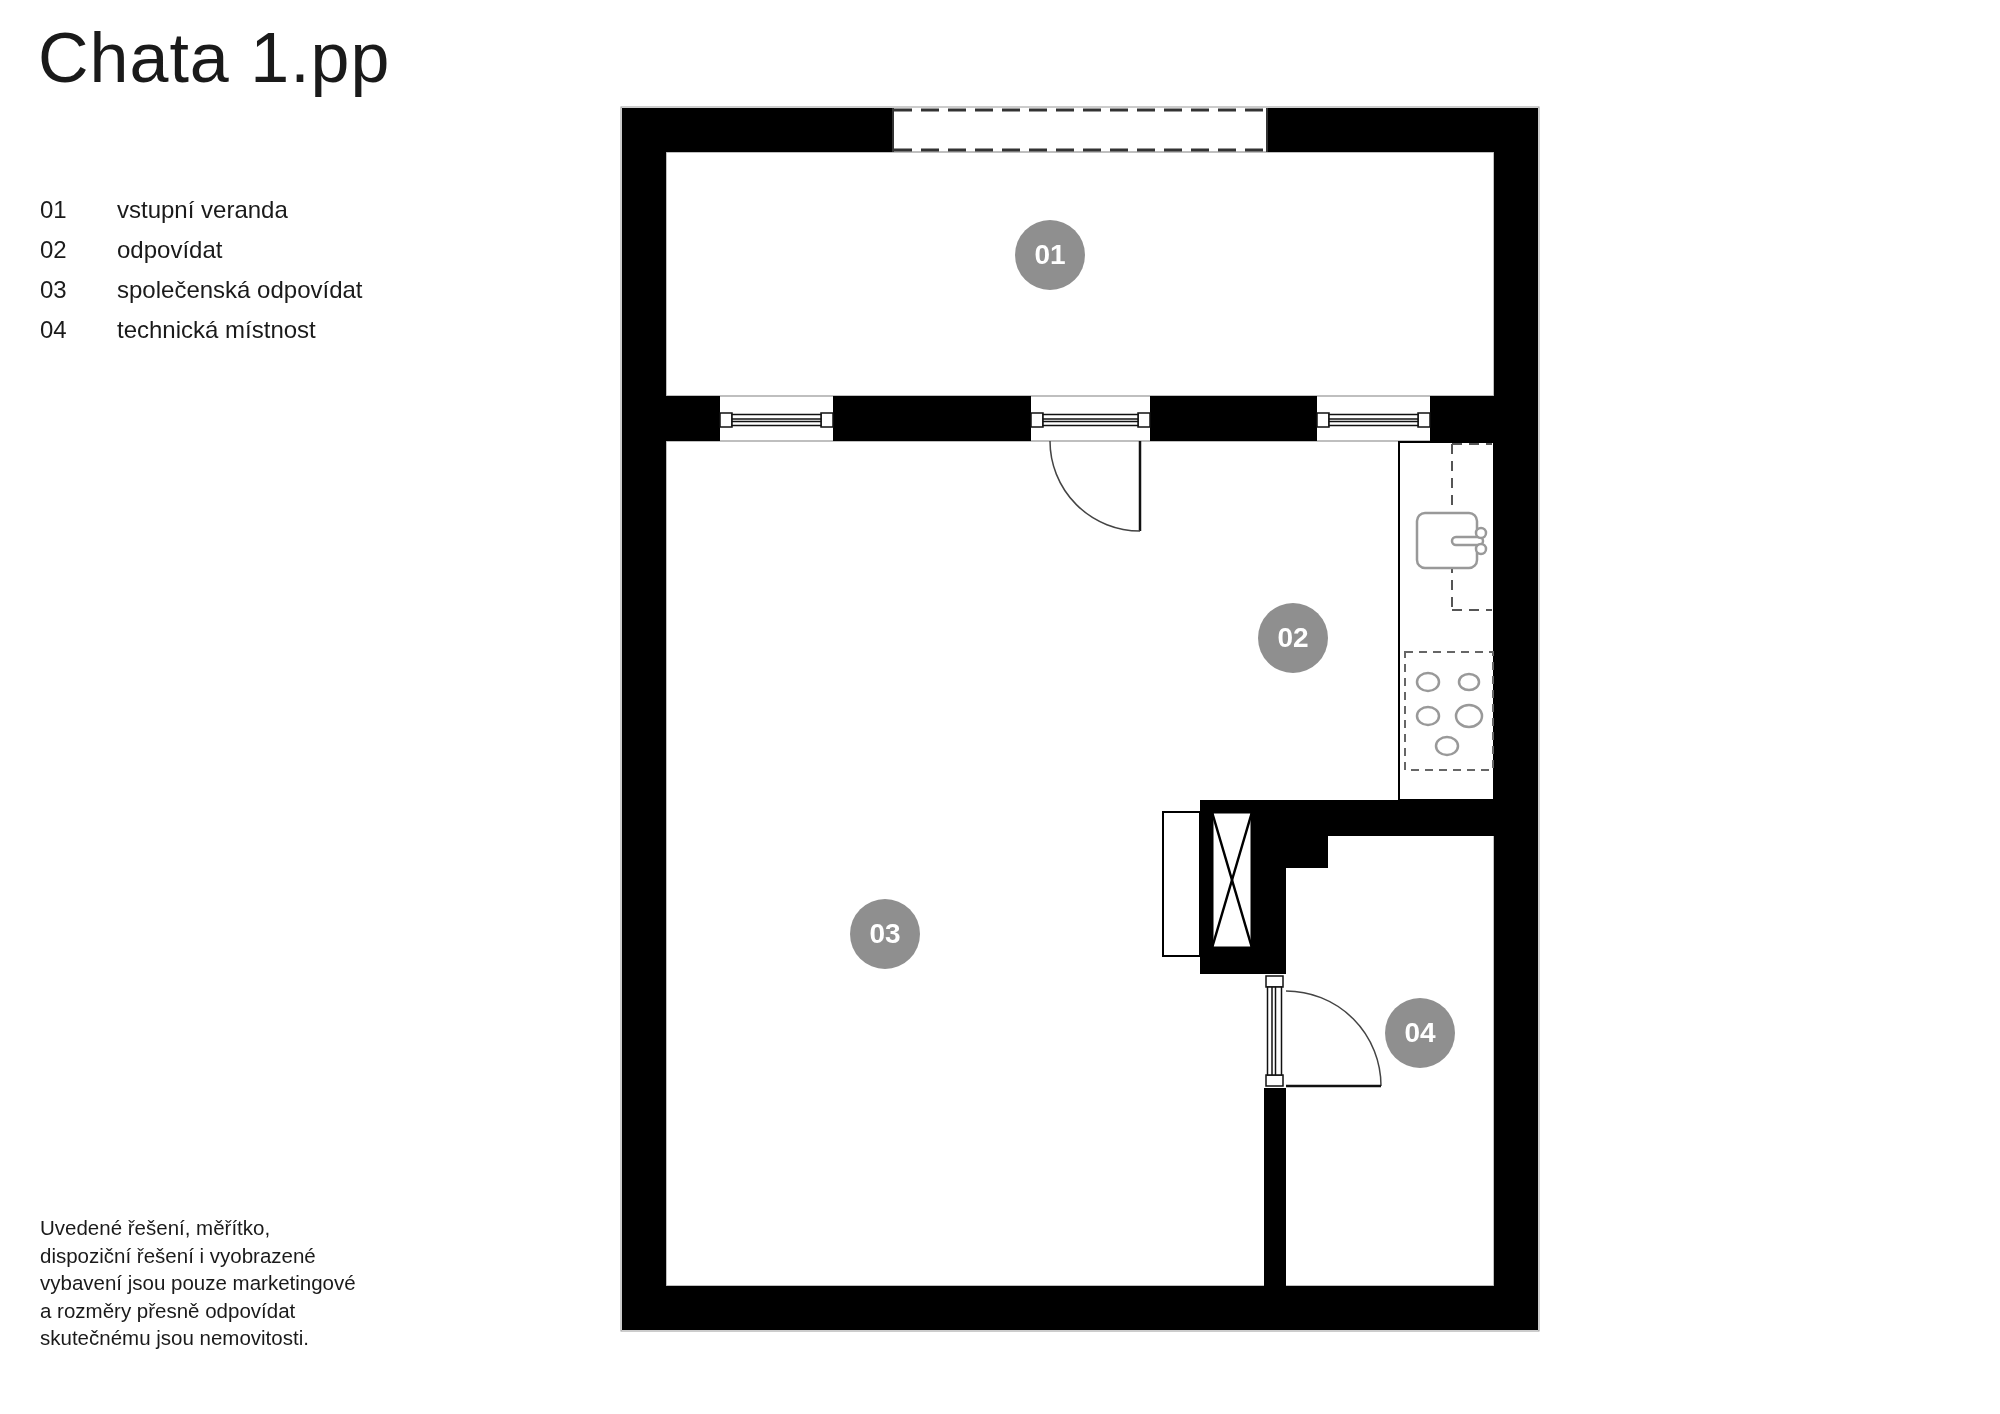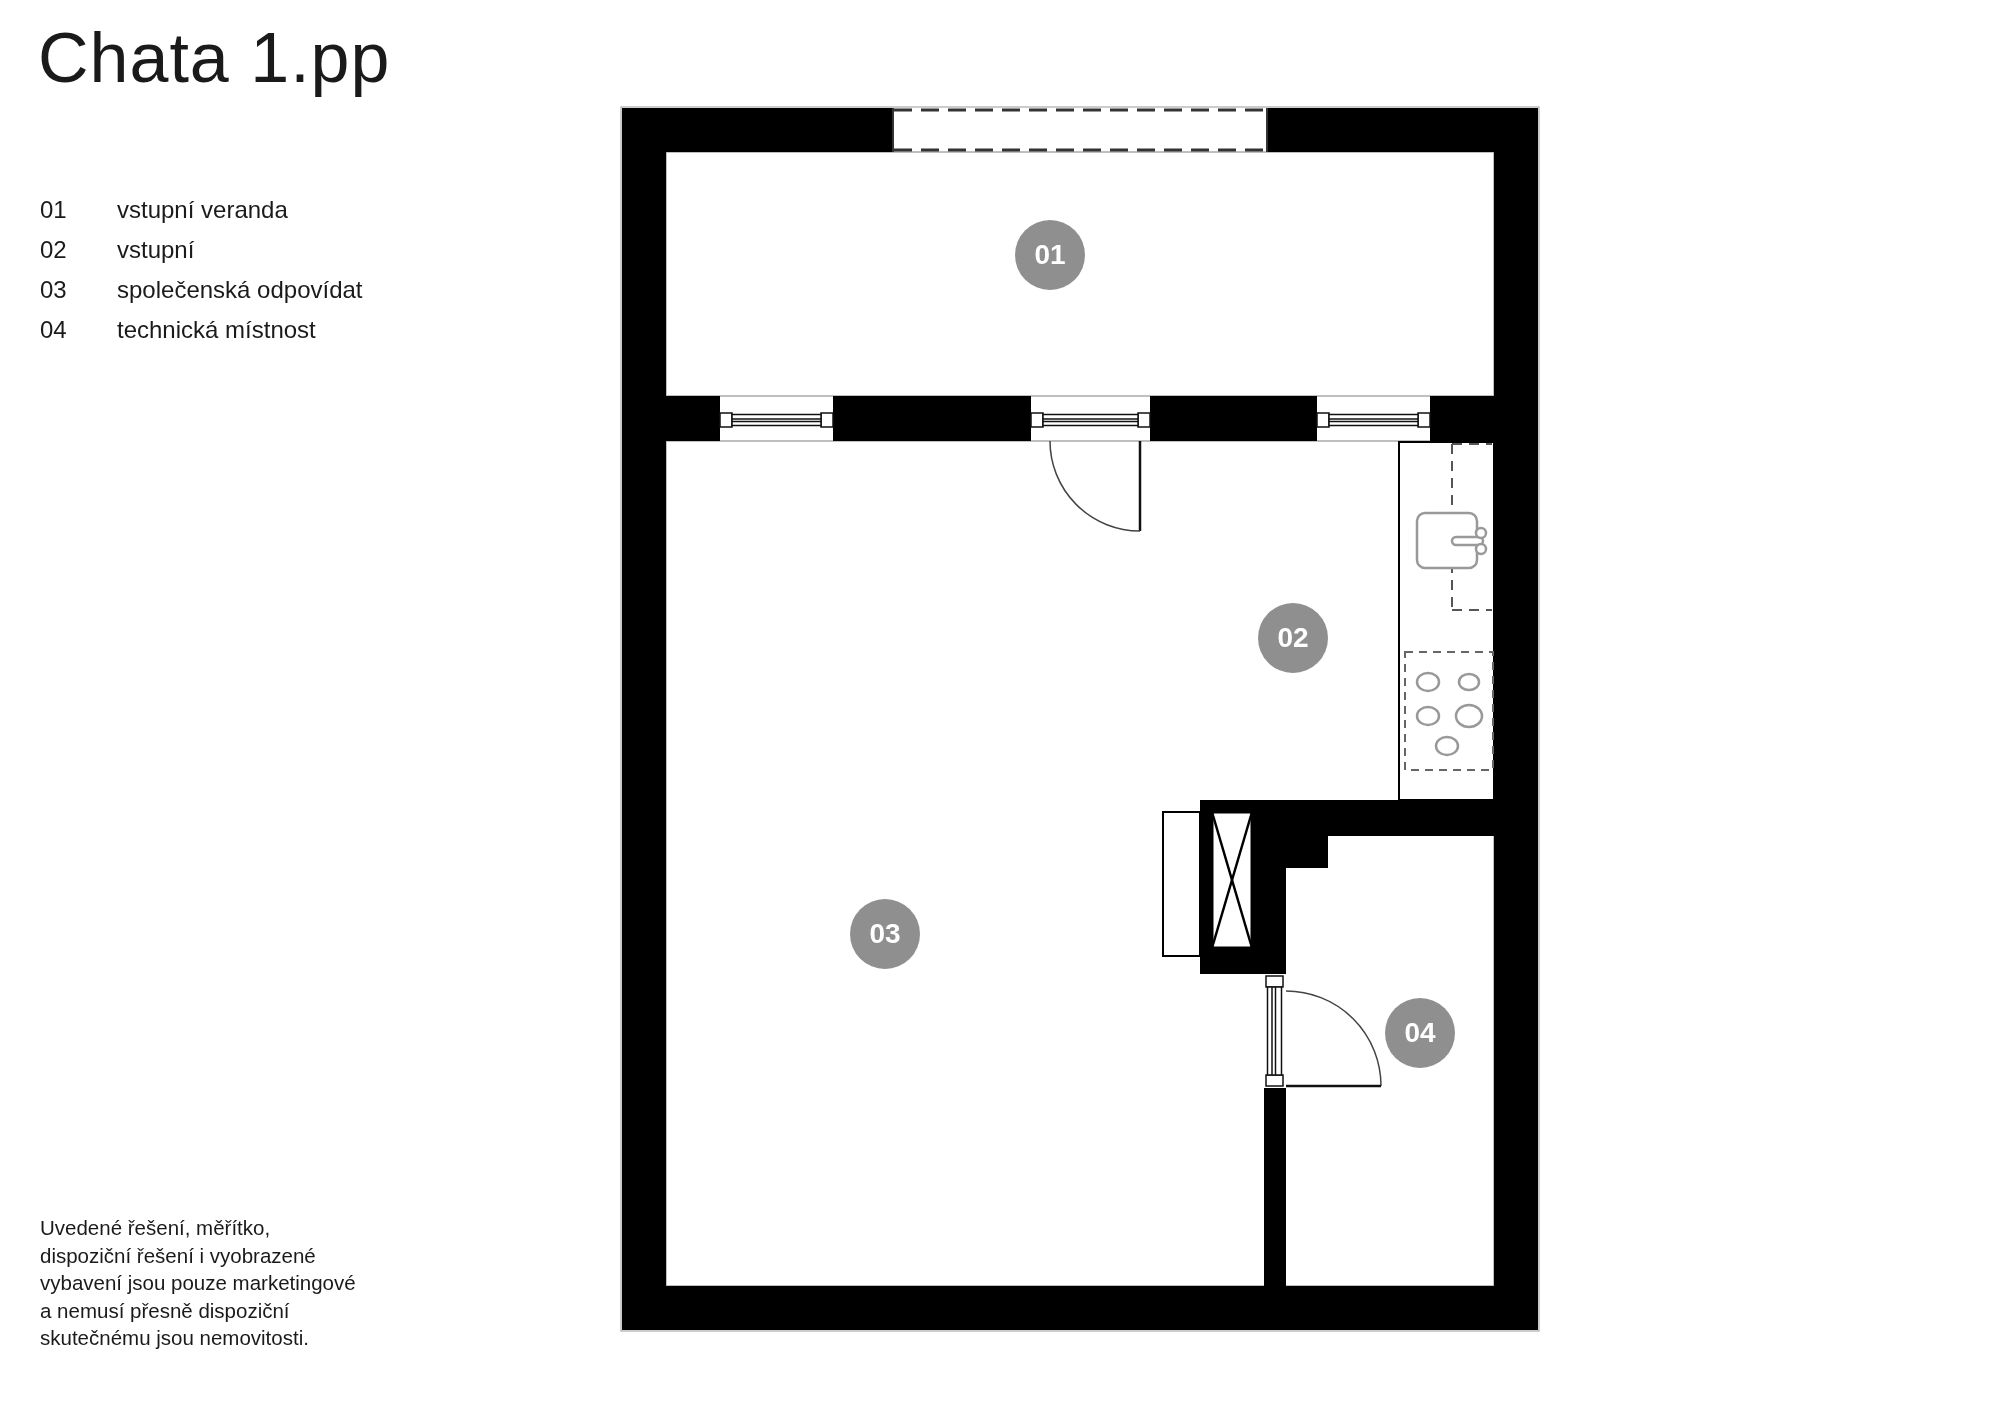--- a/index.html
+++ b/index.html
@@ -56,21 +56,21 @@
 
 <div id="stage">
 
   <div id="title" class="abs">Chata 1.pp</div>
 
   <div>
     <div class="legend-row" style="top:196px;">
       <span class="legend-num">01</span><span>vstupní veranda</span>
     </div>
     <div class="legend-row" style="top:236px;">
-      <span class="legend-num">02</span><span>vstupní</span>
+      <span class="legend-num">02</span><span>odpovídat</span>
     </div>
     <div class="legend-row" style="top:276px;">
       <span class="legend-num">03</span><span>společenská odpovídat</span>
     </div>
     <div class="legend-row" style="top:316px;">
       <span class="legend-num">04</span><span>technická místnost</span>
     </div>
   </div>
 
   <svg id="plan-svg" viewBox="0 0 2000 1414">
@@ -180,17 +180,17 @@
 
   <div class="badge" id="badge-01">01</div>
   <div class="badge" id="badge-02">02</div>
   <div class="badge" id="badge-03">03</div>
   <div class="badge" id="badge-04">04</div>
 
   <div class="disclaimer" id="disclaimer-p2">
     <div>Uvedené řešení, měřítko,</div>
     <div>dispoziční řešení i vyobrazené</div>
     <div>vybavení jsou pouze marketingové</div>
-    <div>a nemusí přesně dispoziční</div>
+    <div>a rozměry přesně odpovídat</div>
     <div>skutečnému jsou nemovitosti.</div>
   </div>
 
 </div>
 
 </body></html>

